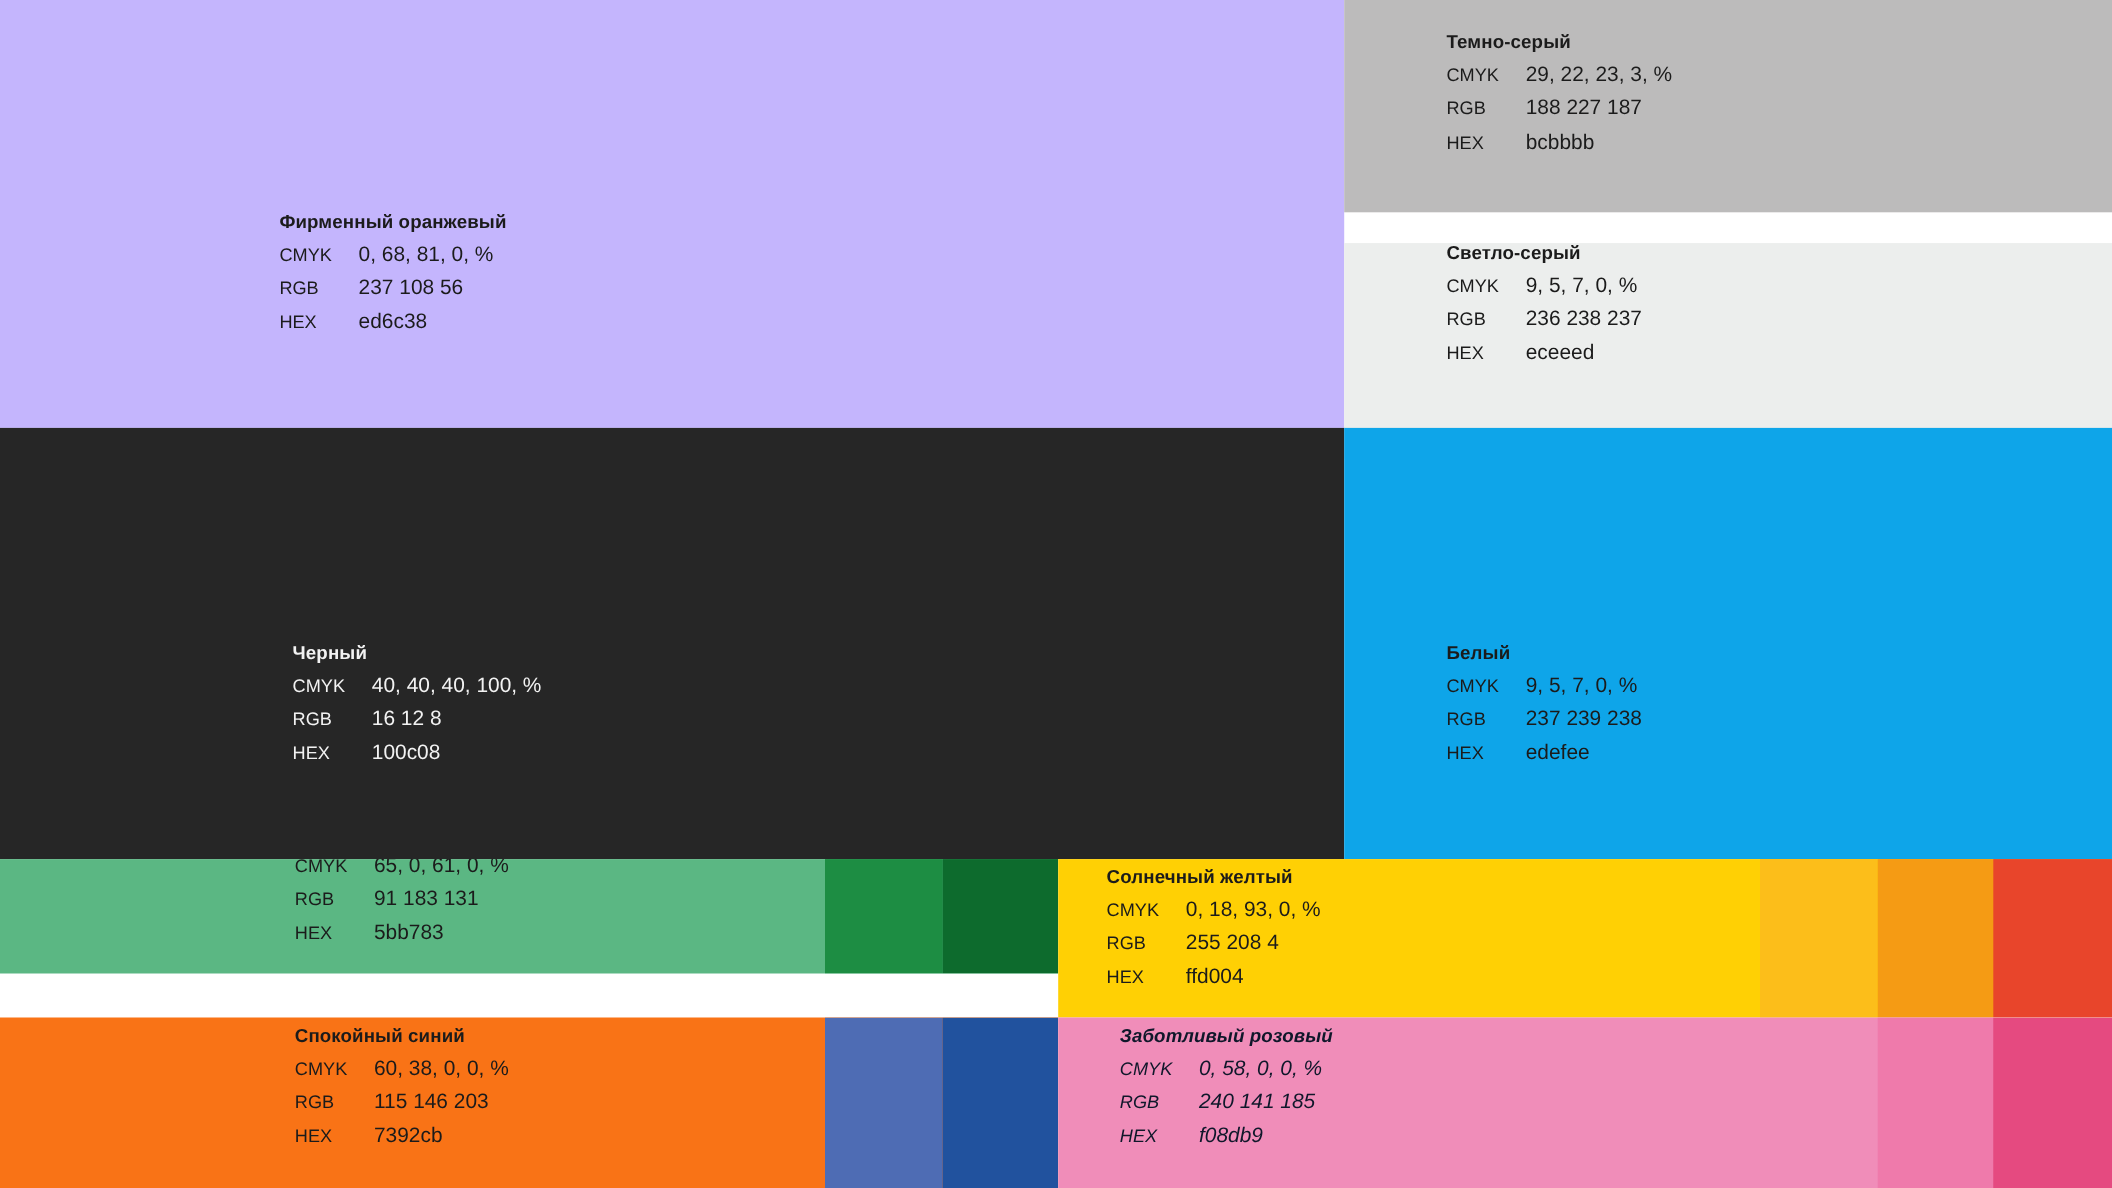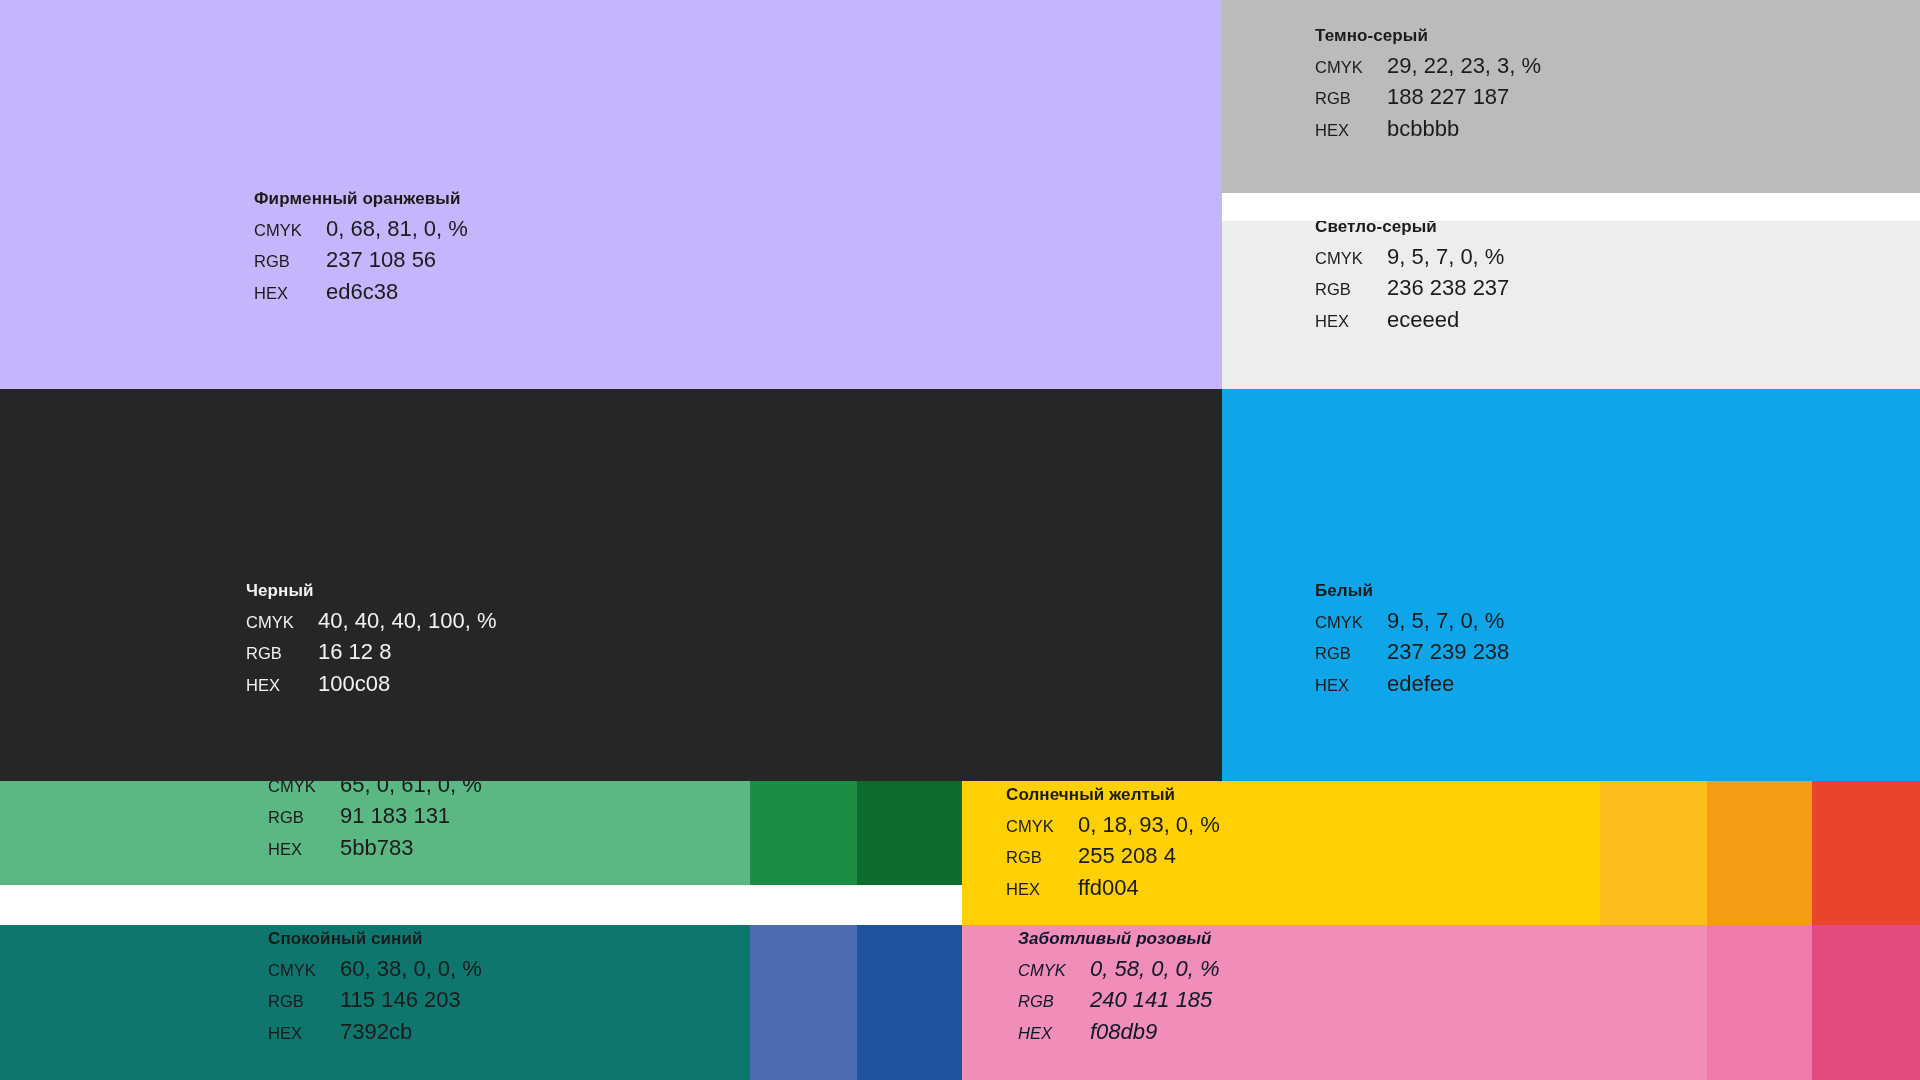--- a/index.html
+++ b/index.html
@@ -48,21 +48,21 @@
   }
 
   .spec-key {
     font-size: 16.5px;
     font-weight: normal;
     width: 72px;
     flex: 0 0 72px;
   }
 
   .spec-val {
-    font-size: 22px;
+    font-size: 19px;
     font-weight: normal;
   }
 
   
   .strip {
     position: absolute;
     top: 0;
     bottom: 0;
   }
 </style>
@@ -119,21 +119,21 @@
         <span class="spec-val">236 238 237</span>
       </div>
       <div class="spec-row">
         <span class="spec-key">HEX</span>
         <span class="spec-val">eceeed</span>
       </div>
     </div>
   </div>
 
   <div class="swatch" style="left:0px; top:389px; width:1222px; height:392px; background:#262626;">
-    <div class="info" style="left:246px; bottom:81px; color:#f2f2f2;margin-top:28px;">
+    <div class="info" style="left:266px; bottom:81px; color:#f2f2f2;margin-top:28px;">
       <div class="swatch-name">Черный</div>
       <div class="spec-row">
         <span class="spec-key">CMYK</span>
         <span class="spec-val">40, 40, 40, 100, %</span>
       </div>
       <div class="spec-row">
         <span class="spec-key">RGB</span>
         <span class="spec-val">16 12 8</span>
       </div>
       <div class="spec-row">
@@ -195,21 +195,21 @@
         <span class="spec-key">RGB</span>
         <span class="spec-val">255 208 4</span>
       </div>
       <div class="spec-row">
         <span class="spec-key">HEX</span>
         <span class="spec-val">ffd004</span>
       </div>
     </div>
   </div>
 
-  <div class="swatch" style="left:0px; top:925px; width:962px; height:155px; background:#0f766e;">
+  <div class="swatch" style="left:0px; top:925px; width:962px; height:155px; background:#f97316;">
     <div class="strip" style="left:750px; width:107px; background:#4e6cb4;"></div>
     <div class="strip" style="left:857px; width:105px; background:#21529e;"></div>
     <div class="info" style="left:268px; bottom:32px; color:#1b1b1b;">
       <div class="swatch-name">Спокойный синий</div>
       <div class="spec-row">
         <span class="spec-key">CMYK</span>
         <span class="spec-val">60, 38, 0, 0, %</span>
       </div>
       <div class="spec-row">
         <span class="spec-key">RGB</span>

